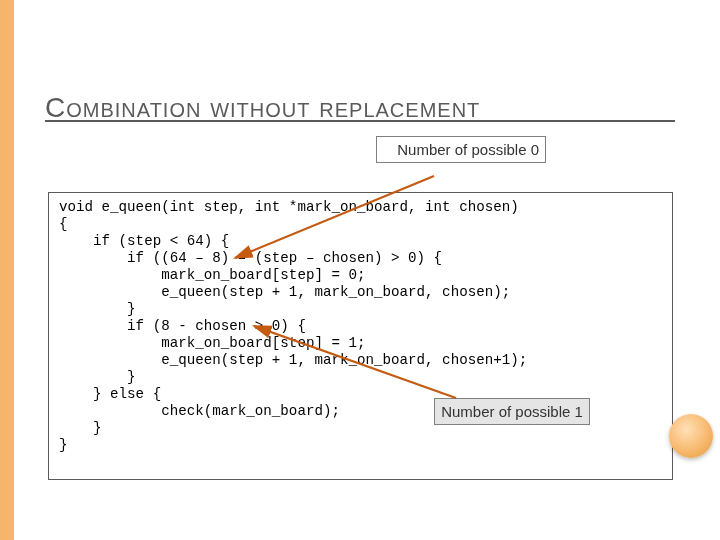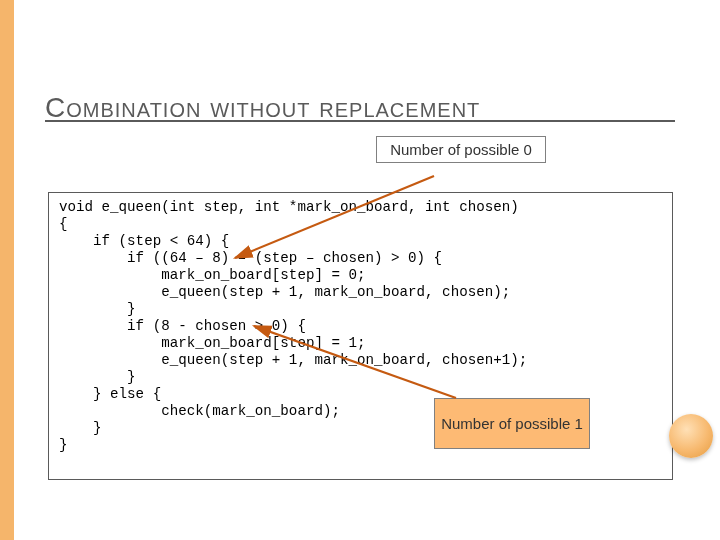--- a/index.html
+++ b/index.html
@@ -35,32 +35,32 @@
     background: #5a5a5a;
   }
   .callout-top {
     position: absolute;
     left: 376px;
     top: 136px;
     width: 170px;
     padding: 4px 6px;
     background: #fff;
     border: 1.5px solid #808080;
-    text-align: center;
+    text-align: right;
     font-size: 15px;
     line-height: 1.15;
     color: #333;
   }
   .callout-bottom {
     position: absolute;
     left: 434px;
     top: 398px;
     width: 156px;
-    padding: 16px 6px;
-    background: #fdba74;
+    padding: 4px 6px;
+    background: #e5e5e5;
     border: 1.5px solid #808080;
     text-align: center;
     font-size: 15px;
     line-height: 1.15;
     color: #333;
   }
   .codebox {
     position: absolute;
     left: 48px;
     top: 192px;

